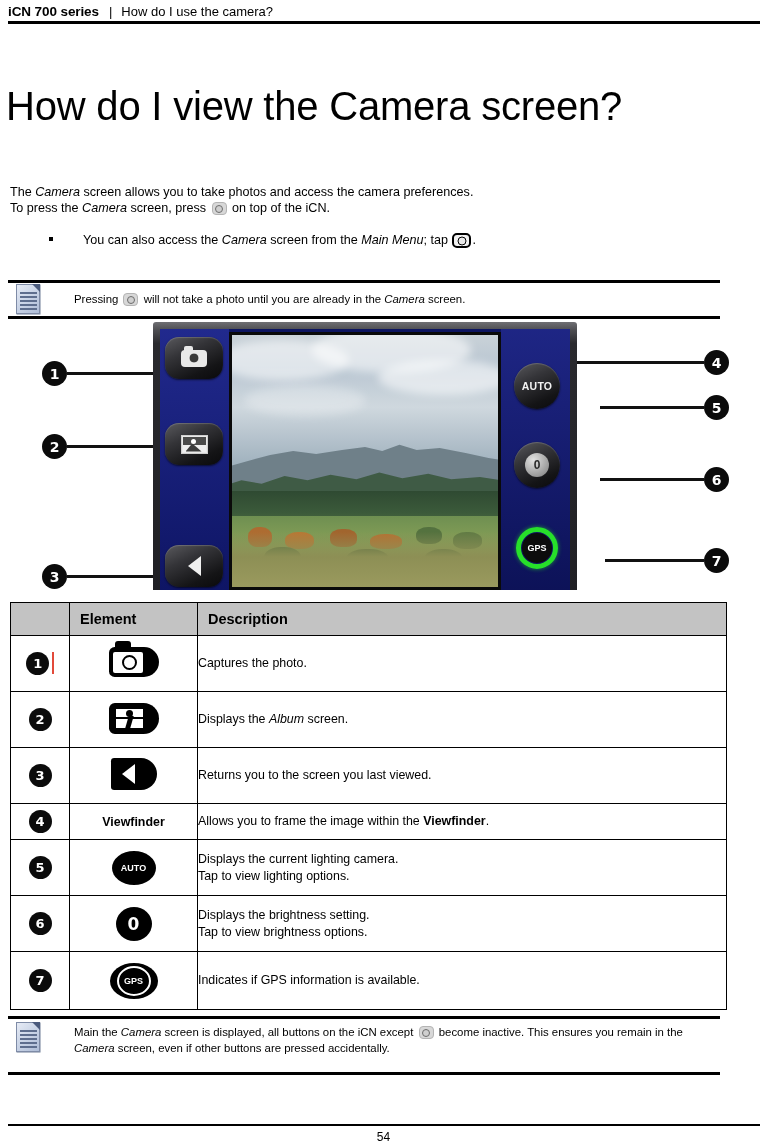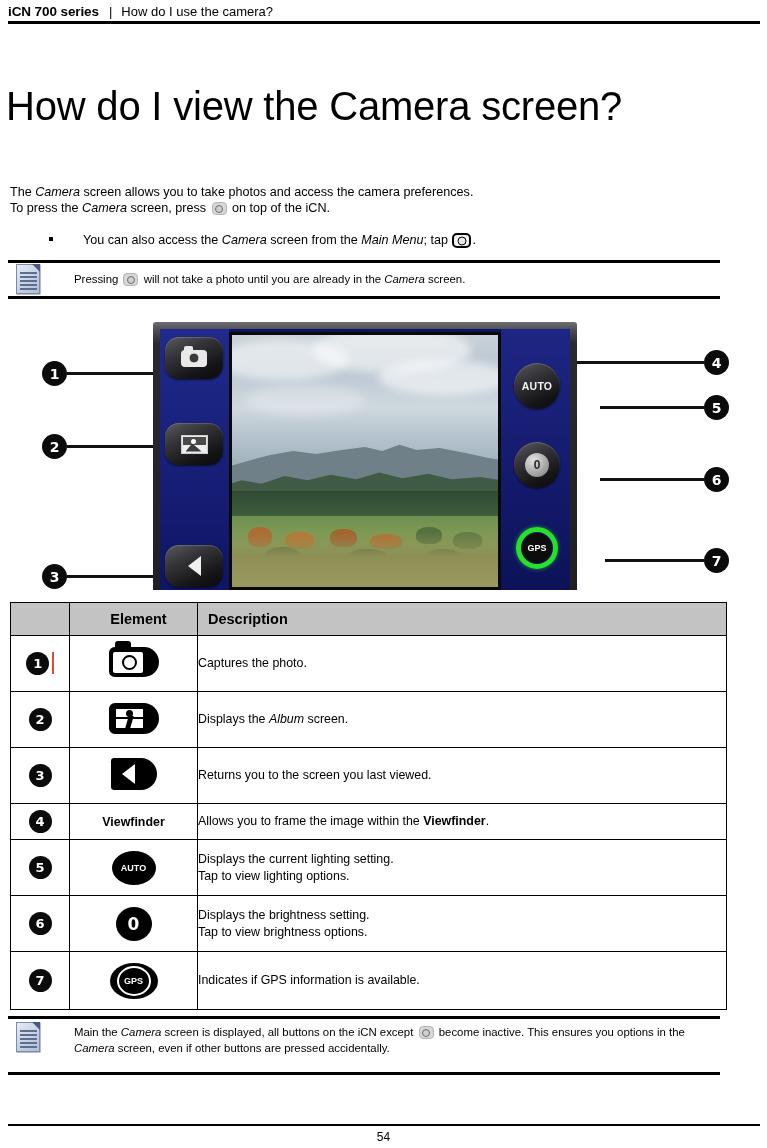--- a/index.html
+++ b/index.html
@@ -91,21 +91,21 @@
     position:absolute; right:-1px; top:-1px; width:8px; height:8px;
     background:#4a5a7c;
     clip-path:polygon(0 0, 100% 0, 100% 100%);
   }
   .note-icon .ln {
     position:absolute; left:3px; height:1.6px; width:17px;
     background:#5e6e8e;
   }
   .note-text { position:absolute; left:66px; font-size:11.4px; line-height:15.5px; }
 
-  #note-top { top:260px; height:30px; }
+  #note-top { top:280px; height:30px; }
   #note-top .note-rule-top { top:0; }
   #note-top .note-rule-bot { top:36px; }
   #note-top .note-icon { top:4px; }
   #note-top .note-text { top:12px; width:640px; }
 
   #note-bottom { top:1016px; height:58px; }
   #note-bottom .note-rule-top { top:0; }
   #note-bottom .note-rule-bot { top:56px; }
   #note-bottom .note-icon { top:6px; }
   #note-bottom .note-text { top:9px; width:640px; }
@@ -277,21 +277,21 @@
   }
   #elements-table thead th {
     background:#c3c3c3;
     height:33px;
     text-align:left;
     font-size:14.5px;
     font-weight:bold;
     padding-left:10px;
   }
   #elements-table thead th.c-num { width:59px; padding:0; }
-  #elements-table thead th.c-el  { width:128px;text-align:center; }
+  #elements-table thead th.c-el  { width:128px; }
   #elements-table thead th.c-desc{ }
   td.c-num { text-align:center; }
   td.c-el  { text-align:center; }
   td.c-desc{ padding:6px 0 6px 8px; line-height:17px; }
 
   .row-num {
     display:inline-flex; align-items:center; justify-content:center;
     width:23px; height:23px; border-radius:50%;
     background:#0b0b0b; color:#fff;
     font-size:13px; font-weight:bold; font-family:"DejaVu Sans", sans-serif;
@@ -573,21 +573,21 @@
     <tr style="height:56px;">
       <td class="c-num">
         <span class="row-num">5</span>
       </td>
       <td class="c-el">
         <span class="tbl-icon ti-oval">
           <span class="t">AUTO</span>
         </span>
       </td>
       <td class="c-desc">
-        <div>Displays the current lighting setting.</div>
+        <div>Displays the current lighting camera.</div>
         <div>Tap to view lighting options.</div>
       </td>
     </tr>
 
     <tr style="height:56px;">
       <td class="c-num">
         <span class="row-num">6</span>
       </td>
       <td class="c-el">
         <span class="tbl-icon ti-oval" style="width:36px;height:34px;">
@@ -622,19 +622,19 @@
   <div class="note-rule-top"></div>
   <div class="note-icon">
     <div class="fold"></div>
     <div class="ln" style="top:7px"></div>
     <div class="ln" style="top:11px"></div>
     <div class="ln" style="top:15px"></div>
     <div class="ln" style="top:19px"></div>
     <div class="ln" style="top:23px"></div>
   </div>
   <div class="note-text">
-    <span>Main the </span><span class="ital">Camera</span><span> screen is displayed, all buttons on the iCN except </span><span class="icon-shutter-inline"></span><span> become inactive. This ensures you options in the </span><span class="ital">Camera</span><span> screen, even if other buttons are pressed accidentally.</span>
+    <span>Main the </span><span class="ital">Camera</span><span> screen is displayed, all buttons on the iCN except </span><span class="icon-shutter-inline"></span><span> become inactive. This ensures you remain in the </span><span class="ital">Camera</span><span> screen, even if other buttons are pressed accidentally.</span>
   </div>
   <div class="note-rule-bot"></div>
 </div>
 
 <div id="footer-rule"></div>
 <div id="page-number">54</div>
 
 </body></html>

